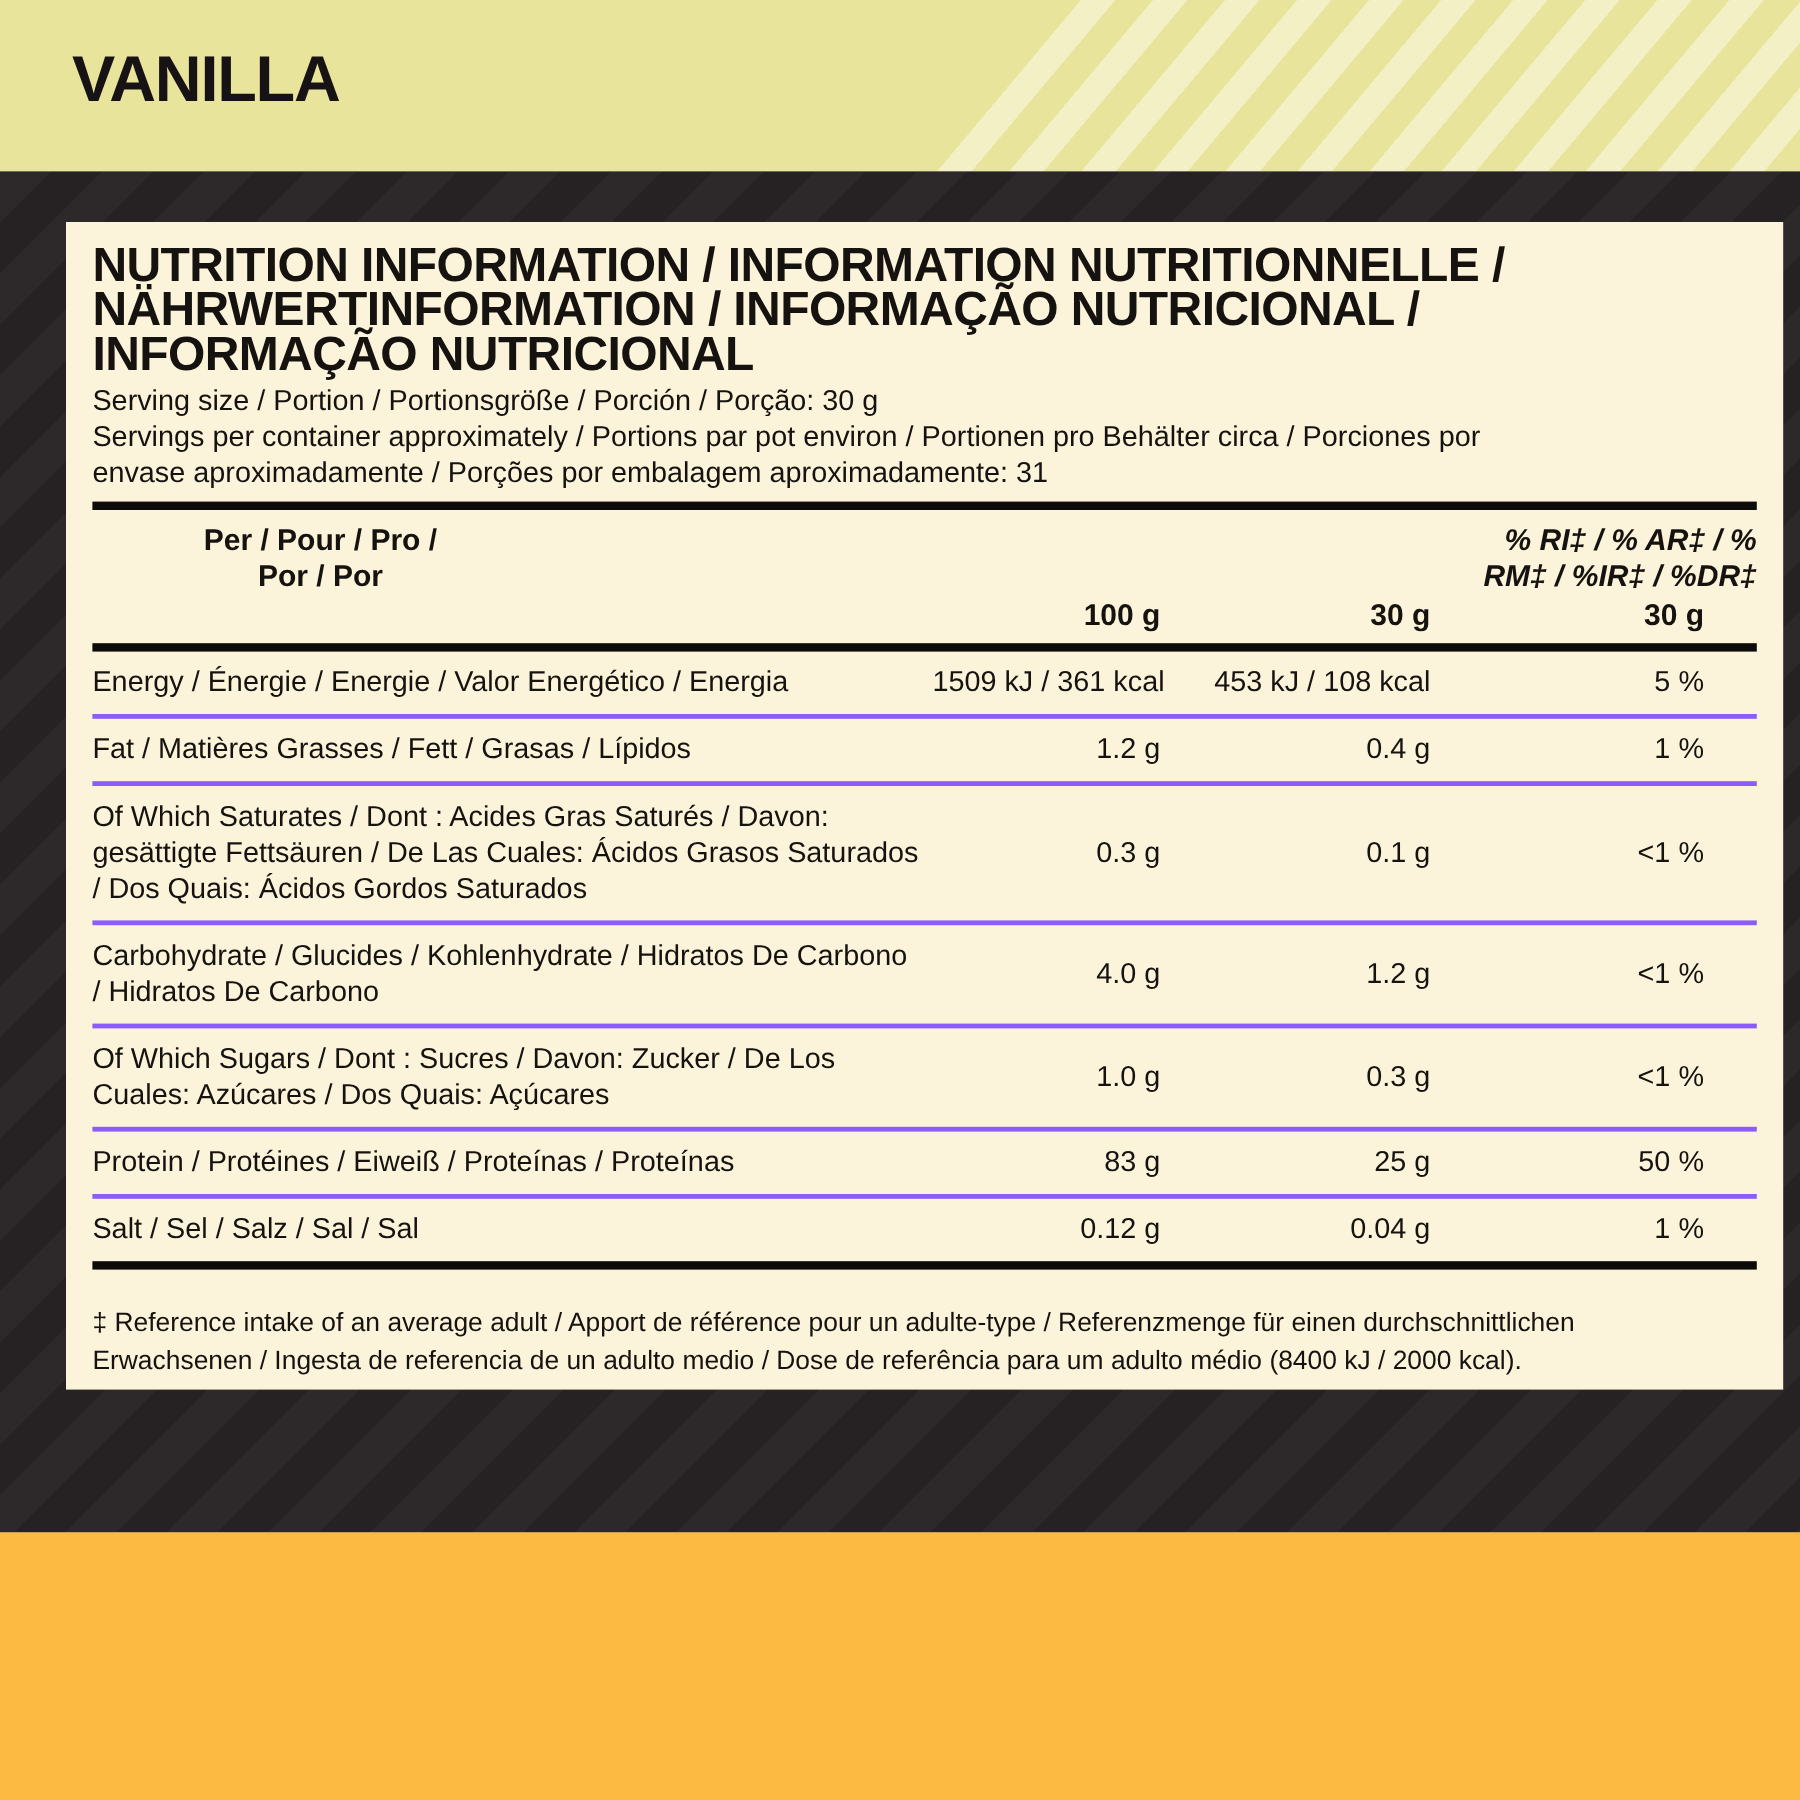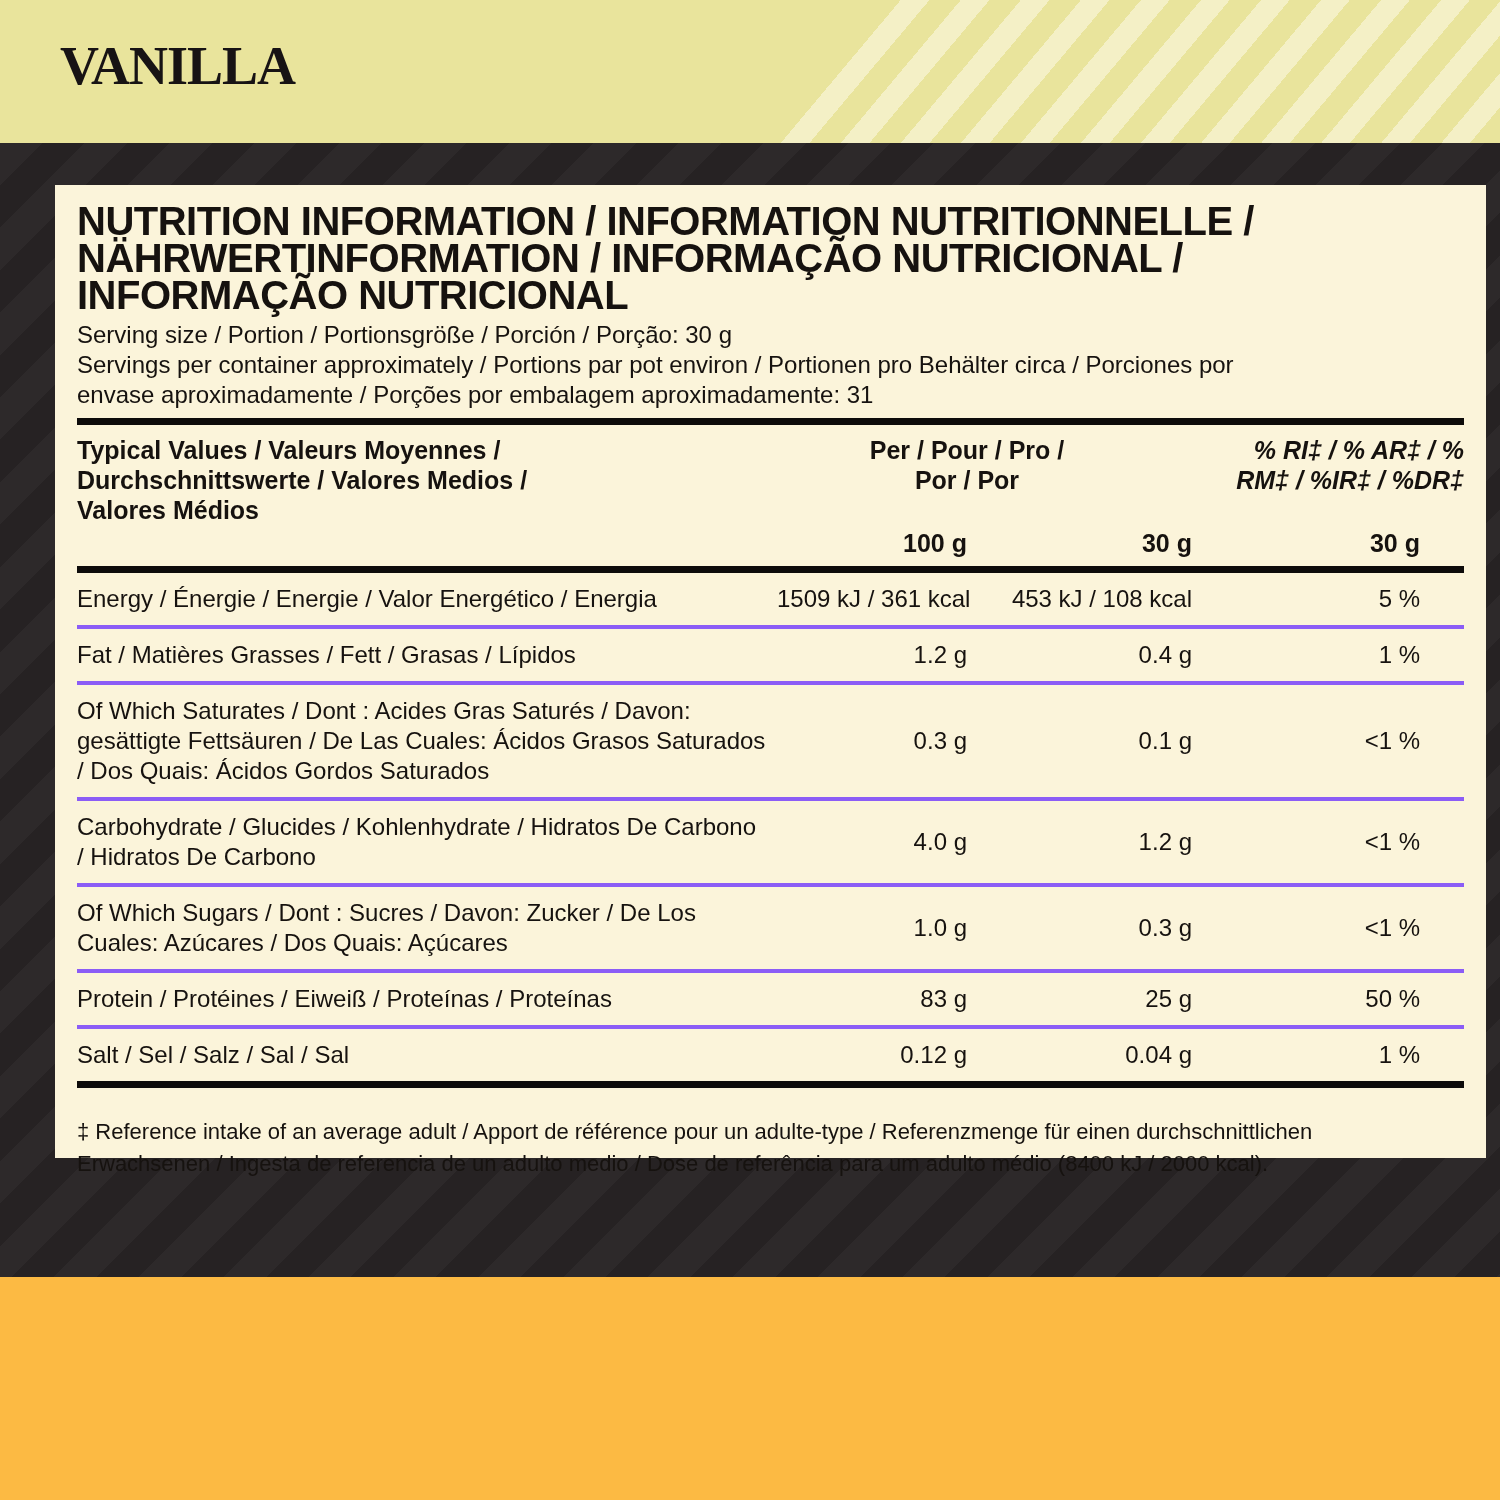--- a/index.html
+++ b/index.html
@@ -16,21 +16,21 @@
     background:#e9e49c;
   }
   .flavor-stripes{
     position:absolute;inset:0;
     background:repeating-linear-gradient(130deg,#f4f0c6 0 22px,rgba(0,0,0,0) 22px 46px);
     clip-path:polygon(52% 100%,100% 100%,100% 0,58.5% 0);
   }
   .flavor-title{
     position:absolute;left:60px;top:36px;
     font-size:54px;font-weight:bold;letter-spacing:-1px;line-height:60px;
-    color:#171314;margin:0;font-family:Liberation Serif, serif;
+    color:#171314;margin:0;
   }
   
   .dark-band{
     position:absolute;left:0;top:143px;width:1500px;height:1134px;
     background:#262223;
     background-image:repeating-linear-gradient(135deg,#2d292a 0 30px,#262223 30px 60px);
   }
   
   .card{
     position:absolute;left:55px;top:42px;
@@ -108,25 +108,20 @@
           <p>Serving size / Portion / Portionsgröße / Porción / Porção: 30 g</p>
           <p class="serv-per">Servings per container approximately / Portions par pot environ / Portionen pro Behälter circa / Porciones por envase aproximadamente / Porções por embalagem aproximadamente: 31</p>
         </div>
       </div>
 
       <div class="rule top-rule"></div>
 
       <div class="tbl">
 
         <div class="tbl-head">
-          <div class="th-label">
-            <div>Typical Values / Valeurs Moyennes /</div>
-            <div>Durchschnittswerte / Valores Medios /</div>
-            <div>Valores Médios</div>
-          </div>
           <div class="th-per">
             <div>Per / Pour / Pro /</div>
             <div>Por / Por</div>
           </div>
           <div class="th-ri">
             <div>% RI‡ / % AR‡ / %</div>
             <div>RM‡ / %IR‡ / %DR‡</div>
           </div>
         </div>
 

